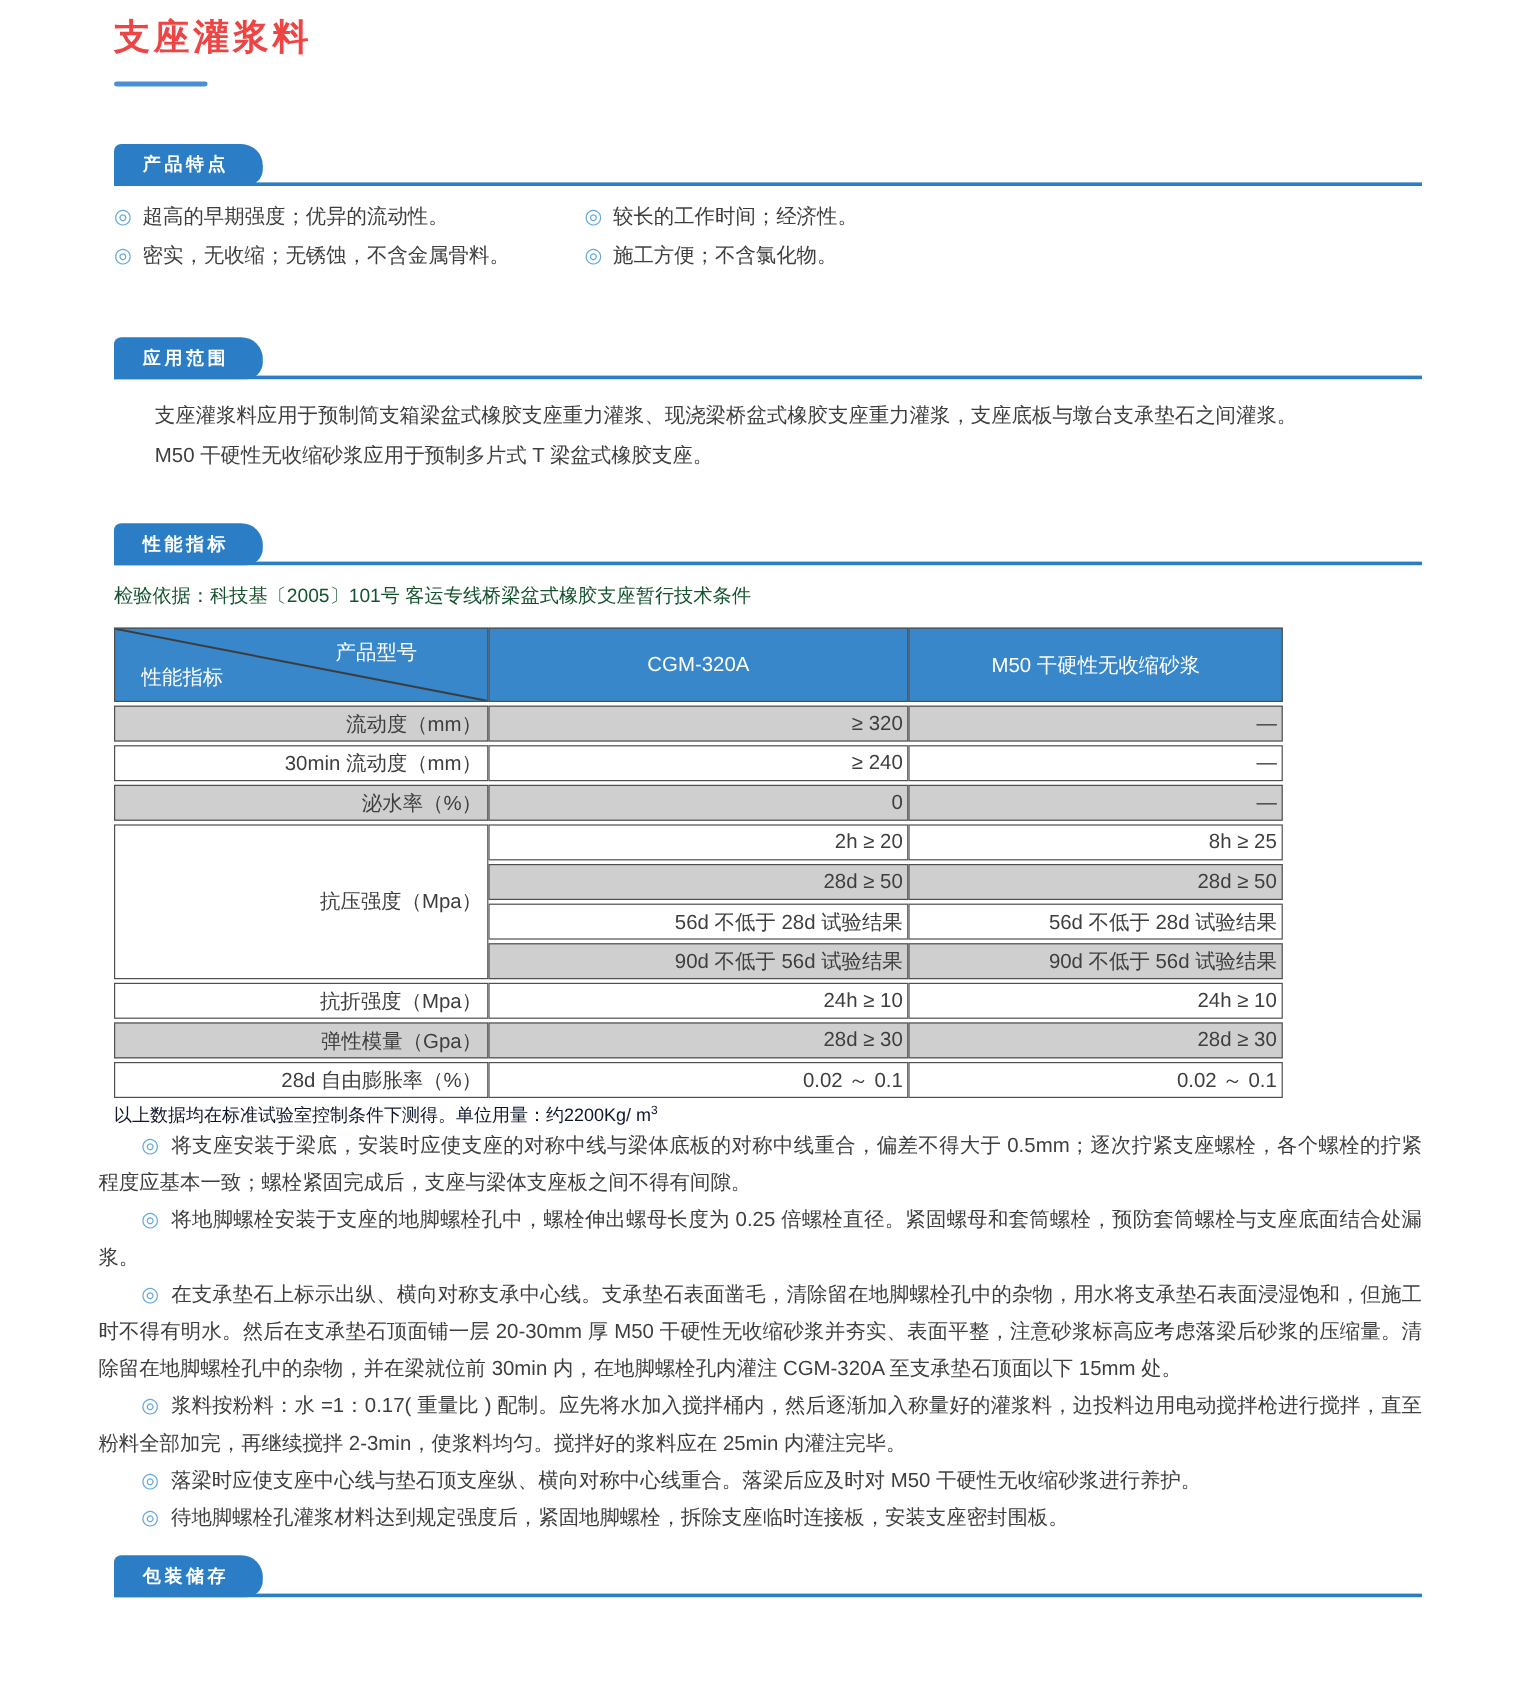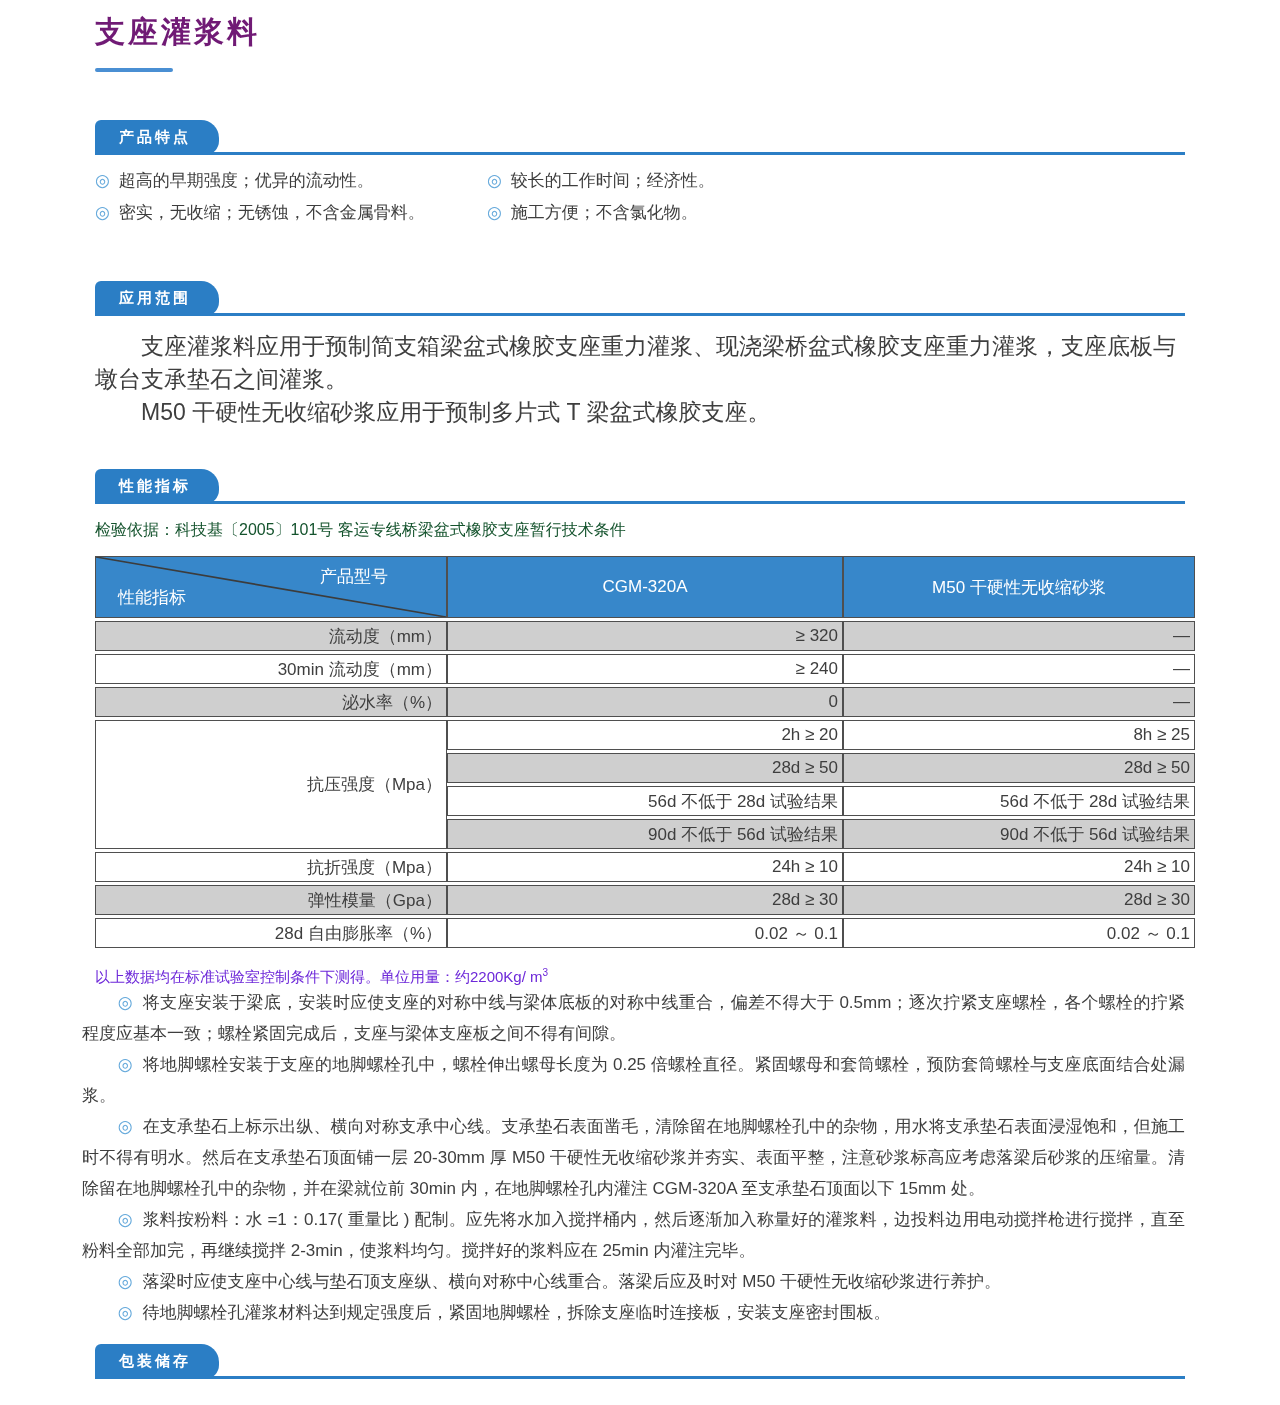--- a/index.html
+++ b/index.html
@@ -4,60 +4,60 @@
 <style>
   html,body{margin:0;padding:0;}
   body{
     width:1280px;height:1405px;overflow:hidden;background:#ffffff;
     font-family:"Liberation Sans","DejaVu Sans",sans-serif;
     color:#3e3e3e;
   }
   .page{width:1090px;padding:14px 95px 0 95px;}
 
   
-  .doc-title{color:#701a75;font-size:30px;line-height:36px;font-weight:bold;letter-spacing:3px;}
+  .doc-title{color:#ef4444;font-size:30px;line-height:36px;font-weight:bold;letter-spacing:3px;}
   .title-dash{width:78px;height:4px;background:#4a8fd3;border-radius:2px;margin-top:18px;}
 
   
   .section-bar{position:relative;height:38px;border-bottom:3px solid #2b7ec5;}
   .mt1{margin-top:42px;} .mt2{margin-top:46px;} .mt3{margin-top:34px;} .mt4{margin-top:30px;} .mt5{margin-top:10px;}
   .section-tab{
     position:absolute;left:0;bottom:-3px;background:#2b7ec5;color:#ffffff;
     font-size:15px;font-weight:bold;letter-spacing:3px;
     padding:8px 28px 8px 24px;border-radius:6px 18px 14px 0;
   }
 
   
   .features{margin-top:10px;display:flex;}
   .feat-col{display:flex;flex-direction:column;}
   .feat-col.left{width:392px;}
   .bullet-item{display:flex;align-items:flex-start;font-size:17px;line-height:32px;}
   .bullet{color:#65a9db;margin-right:9px;font-size:17px;flex:0 0 auto;}
 
   
   .app-paras{margin-top:14px;}
-  .app-paras p{margin:0;font-size:23px;line-height:33px;text-indent:2em;}
+  .app-paras p{margin:0;font-size:17px;line-height:33px;text-indent:2em;}
 
   
   .basis{margin:16px 0 12px 0;text-align:left;font-size:16px;color:#14532d;}
-  table.perf{width:1100px;border-collapse:separate;border-spacing:0 3px;table-layout:fixed;}
+  table.perf{width:974px;border-collapse:separate;border-spacing:0 3px;table-layout:fixed;}
   table.perf th,table.perf td{
     border:1px solid #4f4f4f;text-align:center;vertical-align:middle;
     font-size:17px;font-weight:normal;padding:0 4px;
   }
   table.perf thead th{background:#3787ca;color:#ffffff;height:60px;}
   table.perf tbody td{height:28px;background:#ffffff;text-align:right;}
   table.perf tbody tr.g td.v{background:#cfcfcf;padding-left:32px;}
   table.perf td.lbl{background:#ffffff;}
   tr.g td.lbl{background:#cfcfcf !important;}
   .corner{position:relative;padding:0;}
   .corner svg{position:absolute;left:0;top:0;width:100%;height:100%;}
   .corner .c-top{position:absolute;top:8px;right:58px;font-size:17px;}
   .corner .c-bottom{position:absolute;bottom:8px;left:22px;font-size:17px;}
-  .note{margin-top:16px;font-size:15px;color:#6d28d9;}
+  .note{margin-top:2px;font-size:15px;color:#0f172a;}
   .note sup{font-size:10px;}
 
   
   .construction{margin-top:0;margin-left:-13px;width:1103px;}
   .construction p{margin:0;font-size:17px;line-height:31px;text-indent:2.1em;text-align:justify;}
   .construction .bullet{margin-right:10px;}
 </style>
 </head>
 <body>
 

